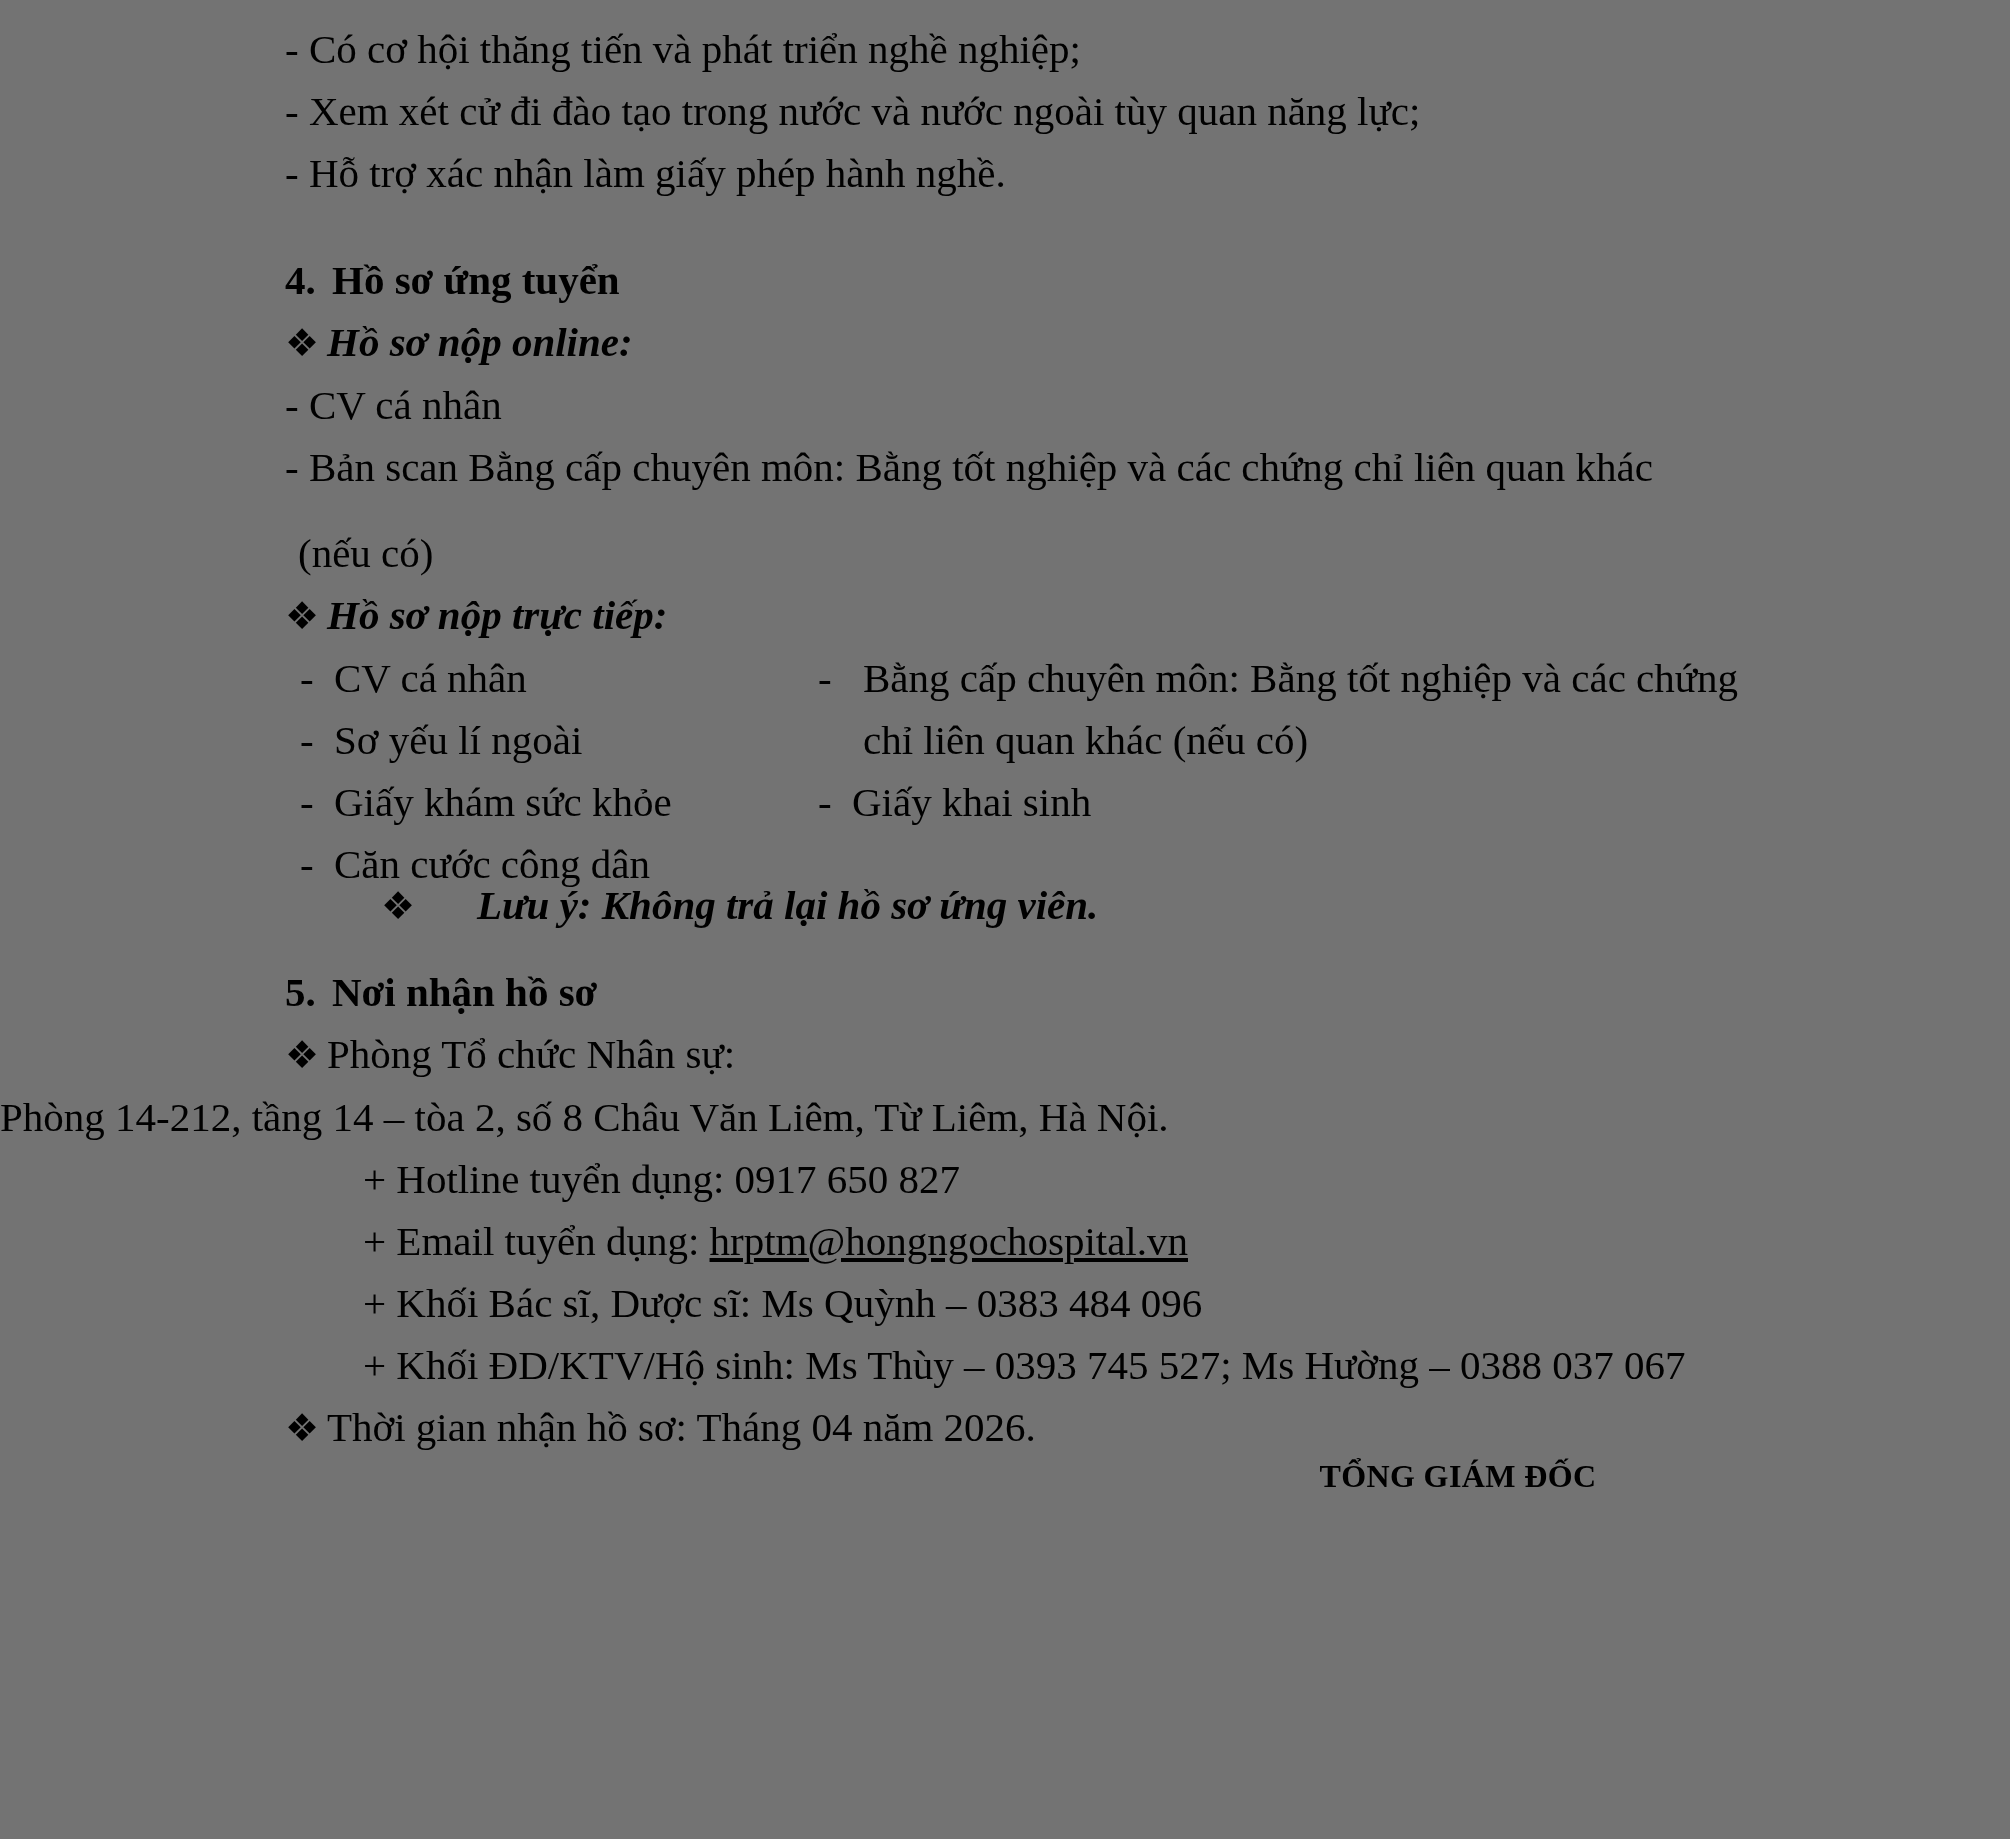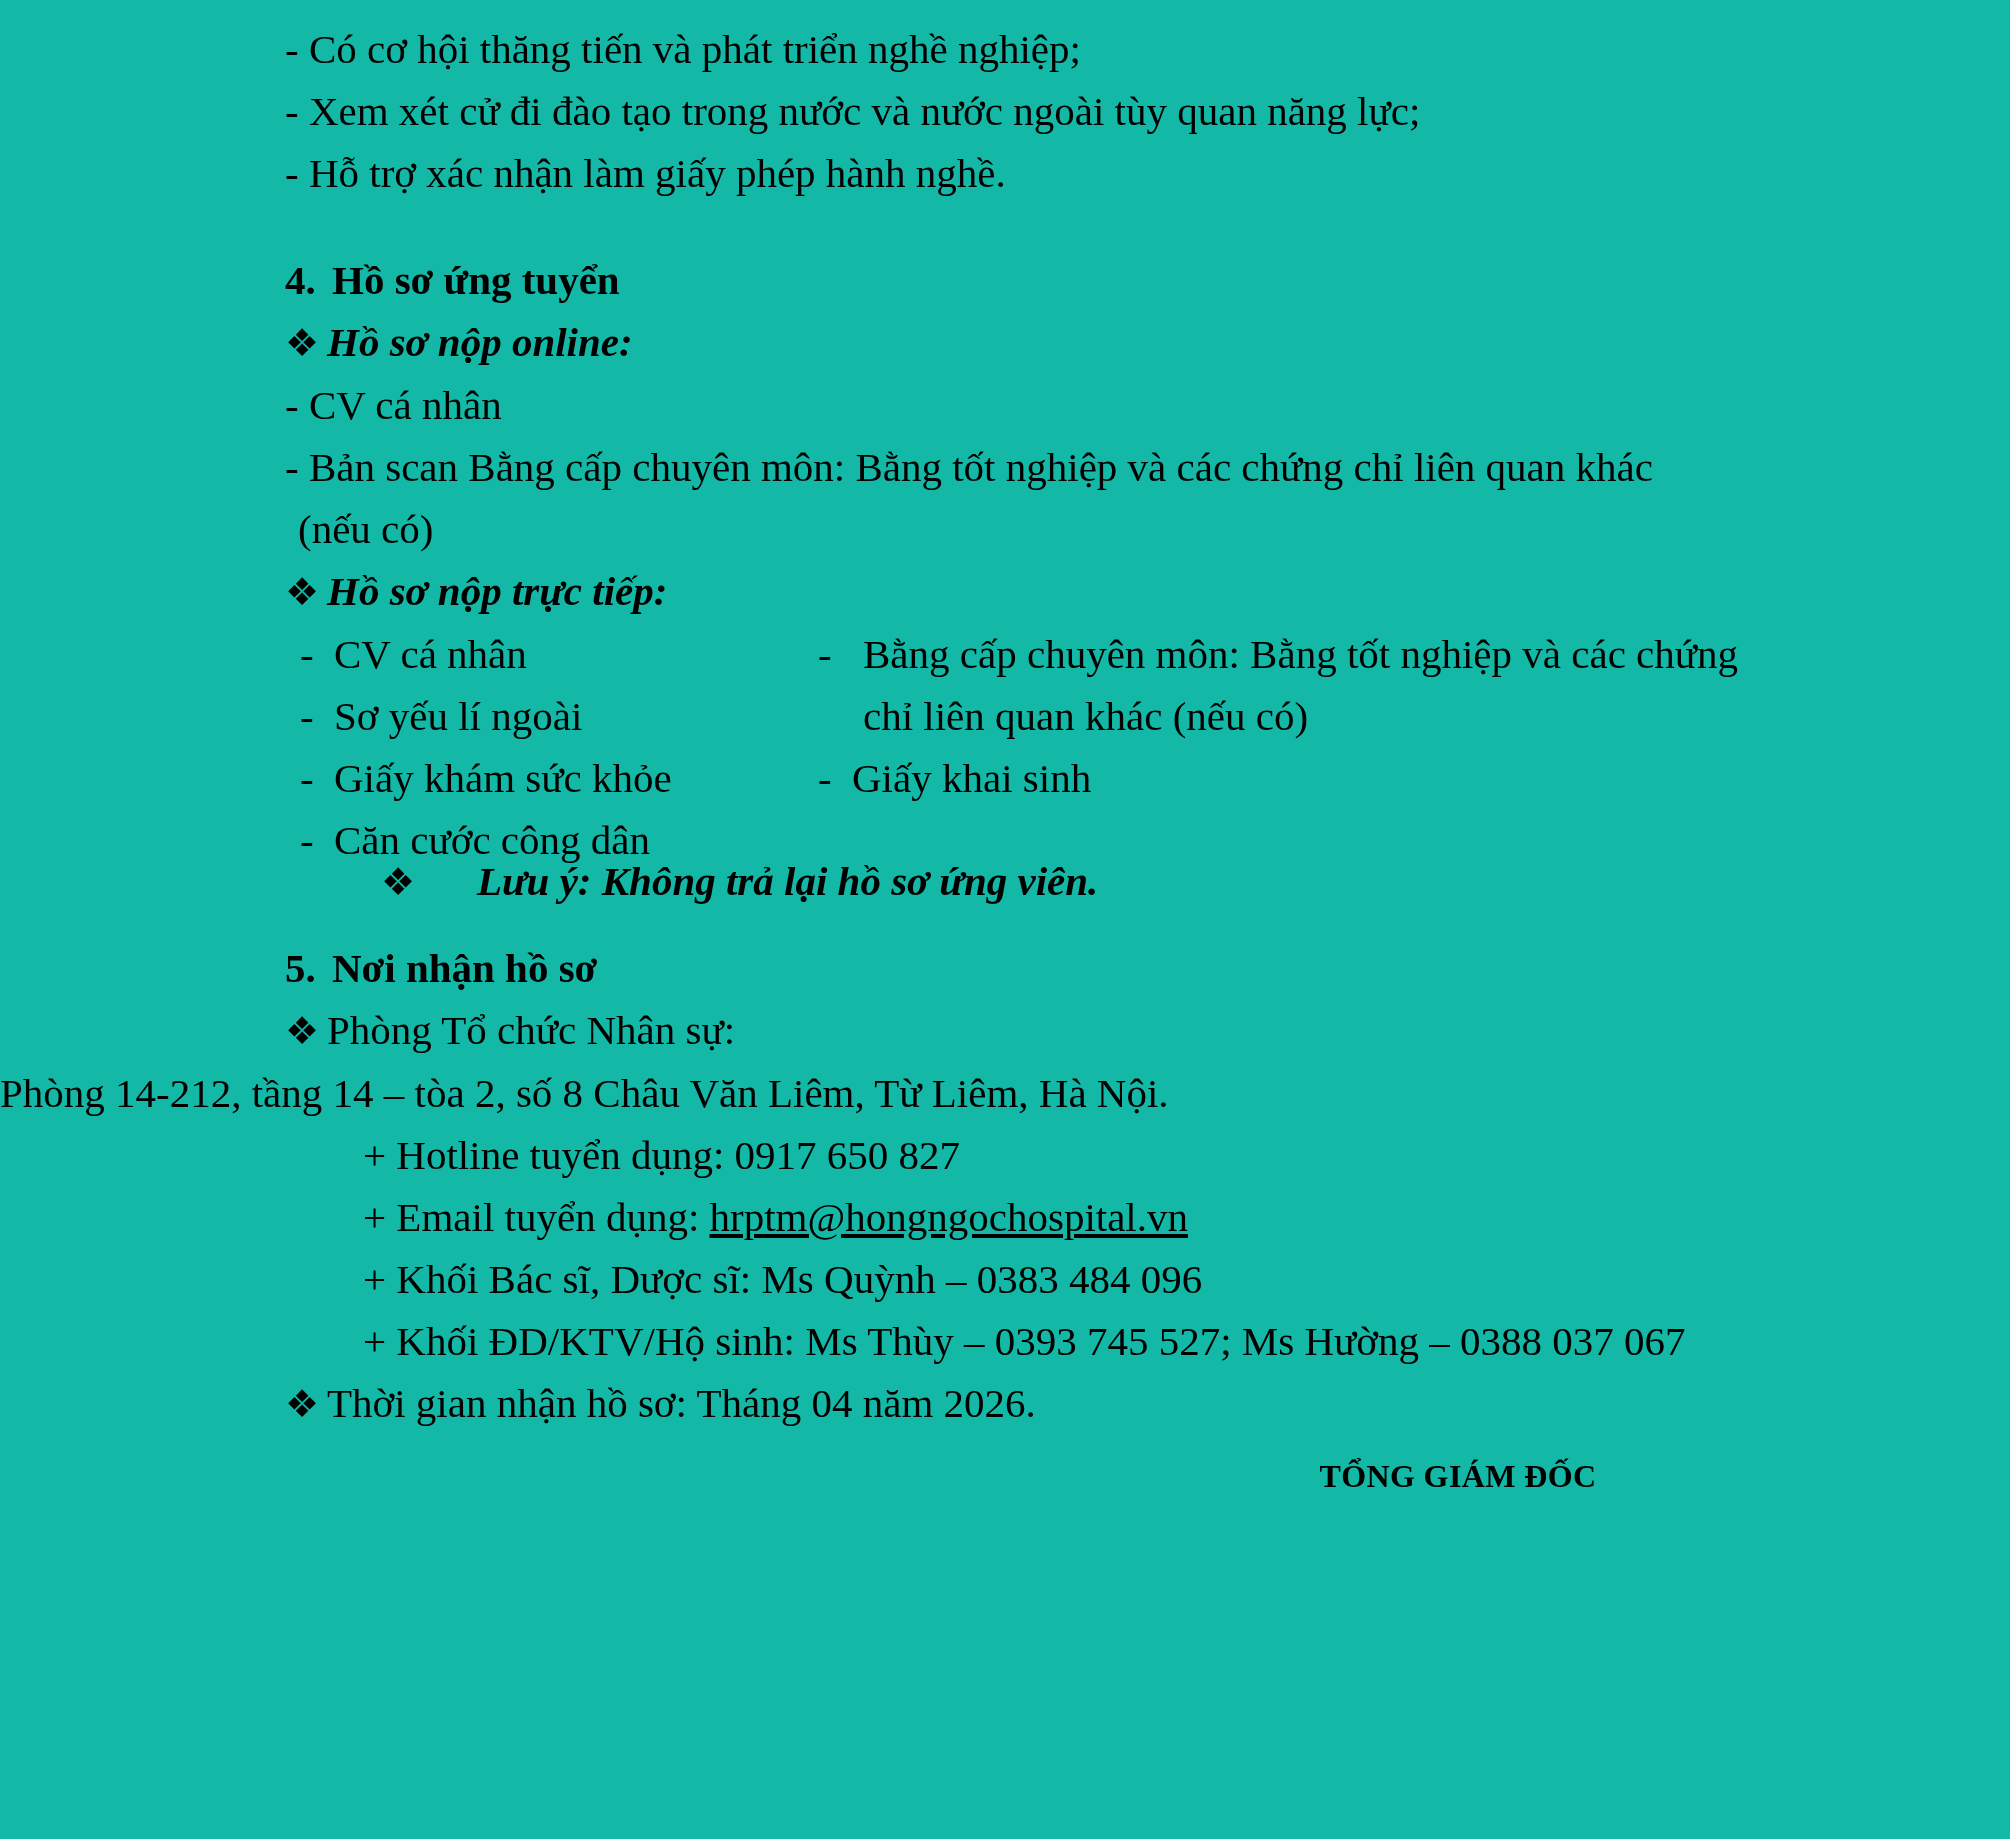--- a/index.html
+++ b/index.html
@@ -11,21 +11,21 @@
     width: 2010px;
     height: 1839px;
     font-family: "Liberation Serif", "DejaVu Serif", serif;
     color: #000000;
     -webkit-font-smoothing: antialiased;
   }
   .page {
     position: relative;
     width: 2010px;
     height: 1839px;
-    background: #14b8a6;
+    background: #737373;
     box-sizing: border-box;
     padding: 0;
     overflow: hidden;
   }
   .content {
     position: absolute;
     left: 0;
     top: 0;
     width: 2010px;
   }
@@ -37,21 +37,21 @@
     white-space: pre;
     color: #000;
   }
   .b   { font-weight: bold; }
   .bi  { font-weight: bold; font-style: italic; }
 
   
   .ind-dash      { padding-left: 285px; }      
   .ind-head      { padding-left: 285px; }      
   .ind-sub       { padding-left: 285px; }
-  .ind-cont      { padding-left: 298px; }      
+  .ind-cont      { padding-left: 298px; margin-top: 24px; }      
   .ind-addr      { }
   .ind-plus      { padding-left: 363px; }
   .ind-note      { padding-left: 381px; }
 
   .heading-num {
     display: inline-block;
     min-width: 47px;
   }
 
   .bullet {

